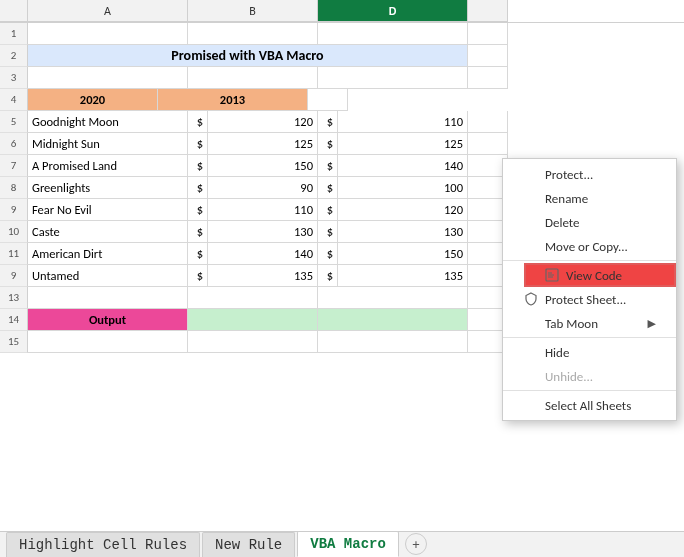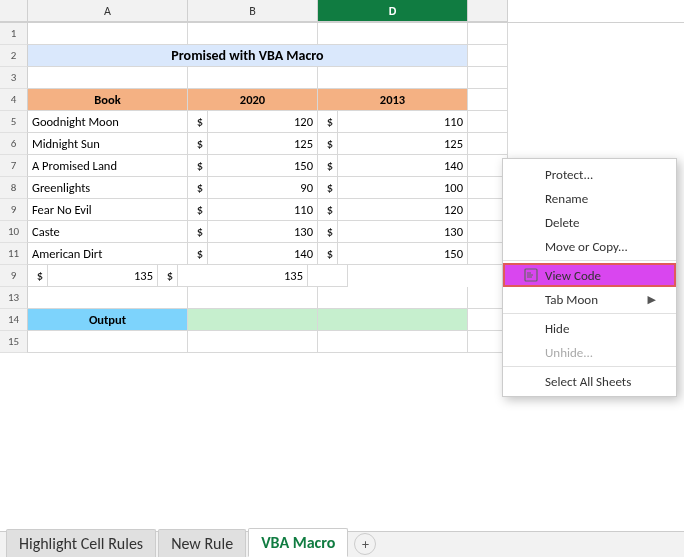--- a/index.html
+++ b/index.html
@@ -126,21 +126,21 @@
     }
 
     
     .data-book { }
     .data-num {
       text-align: right;
     }
 
     
     .output-label {
-      background: #7dd3fc;
+      background: #ec4899;
       font-weight: bold;
       text-align: center;
     }
     .output-value {
       background: #c6efce;
     }
 
     
     .context-menu {
       position: absolute;
@@ -159,21 +159,22 @@
       color: #333;
       cursor: pointer;
       display: flex;
       align-items: center;
       gap: 6px;
       white-space: nowrap;
     }
     .menu-item.highlighted {
       outline: 2px solid #e05a5a;
       outline-offset: -2px;
-      background: #d946ef;
+      background: #ef4444;
+      margin-left: 21px;
     }
     .menu-item.disabled {
       color: #aaa;
       cursor: default;
     }
     .menu-separator {
       height: 1px;
       background: #e0e0e0;
       margin: 2px 0;
     }
@@ -200,27 +201,28 @@
       height: 26px;
       background: #f2f2f2;
       border-top: 1px solid #ccc;
       display: flex;
       align-items: flex-end;
       padding-left: 6px;
       gap: 2px;
     }
     .tab {
       padding: 4px 12px;
-      font-size: 16px;
+      font-size: 14px;
       border: 1px solid #ccc;
       border-bottom: none;
       cursor: pointer;
       background: #e0e0e0;
       color: #333;
       border-radius: 2px 2px 0 0;
+      font-family: Liberation Mono, monospace;
     }
     .tab.active {
       background: #fff;
       font-weight: bold;
       color: #107c41;
       border-bottom: 1px solid #fff;
     }
     .tab-add {
       width: 22px;
       height: 22px;
@@ -290,21 +292,20 @@
       </div>
 
       <div class="grid-row">
         <div class="cell cell-b"></div>
         <div class="cell cell-c"></div>
         <div class="cell cell-d"></div>
         <div class="cell cell-e"></div>
       </div>
 
       <div class="grid-row">
-        <div class="cell cell-b header-cell">Book</div>
         <div class="cell cell-c header-cell">2020</div>
         <div class="cell cell-d header-cell">2013</div>
         <div class="cell cell-e"></div>
       </div>
 
       <div class="grid-row">
         <div class="cell cell-b data-book">Goodnight Moon</div>
         <div class="cell data-num" style="width:20px;min-width:20px">$</div>
         <div class="cell data-num" style="width:110px;min-width:110px">120</div>
         <div class="cell data-num" style="width:20px;min-width:20px">$</div>
@@ -360,20 +361,21 @@
       <div class="grid-row">
         <div class="cell cell-b data-book">American Dirt</div>
         <div class="cell data-num" style="width:20px;min-width:20px">$</div>
         <div class="cell data-num" style="width:110px;min-width:110px">140</div>
         <div class="cell data-num" style="width:20px;min-width:20px">$</div>
         <div class="cell data-num" style="width:130px;min-width:130px">150</div>
         <div class="cell cell-e"></div>
       </div>
 
       <div class="grid-row">
+        <div class="cell cell-b data-book">Untamed</div>
         <div class="cell data-num" style="width:20px;min-width:20px">$</div>
         <div class="cell data-num" style="width:110px;min-width:110px">135</div>
         <div class="cell data-num" style="width:20px;min-width:20px">$</div>
         <div class="cell data-num" style="width:130px;min-width:130px">135</div>
         <div class="cell cell-e"></div>
       </div>
 
       <div class="grid-row">
         <div class="cell cell-b"></div>
         <div class="cell cell-c"></div>
@@ -423,20 +425,28 @@
       <svg width="14" height="14" viewBox="0 0 14 14" fill="none">
         <rect x="1" y="1" width="12" height="12" rx="1" stroke="#666" stroke-width="1.2" fill="none"></rect>
         <line x1="3" y1="5" x2="7" y2="5" stroke="#666" stroke-width="1"></line>
         <line x1="3" y1="7" x2="9" y2="7" stroke="#666" stroke-width="1"></line>
         <line x1="3" y1="9" x2="8" y2="9" stroke="#666" stroke-width="1"></line>
       </svg>
     </span>
     <span>View Code</span>
   </div>
   <div class="menu-item">
+    <span class="menu-icon">
+      <svg width="14" height="14" viewBox="0 0 14 14" fill="none">
+        <path d="M7 1 L12 3.5 L12 7 C12 10 9.5 12.5 7 13 C4.5 12.5 2 10 2 7 L2 3.5 Z" stroke="#666" stroke-width="1.2" fill="none"></path>
+      </svg>
+    </span>
+    <span>Protect Sheet...</span>
+  </div>
+  <div class="menu-item">
     <span class="menu-icon"></span>
     <span>Tab Moon</span>
     <span class="menu-arrow">▶</span>
   </div>
   <div class="menu-separator"></div>
   <div class="menu-item">
     <span class="menu-icon"></span>
     <span>Hide</span>
   </div>
   <div class="menu-item disabled">

